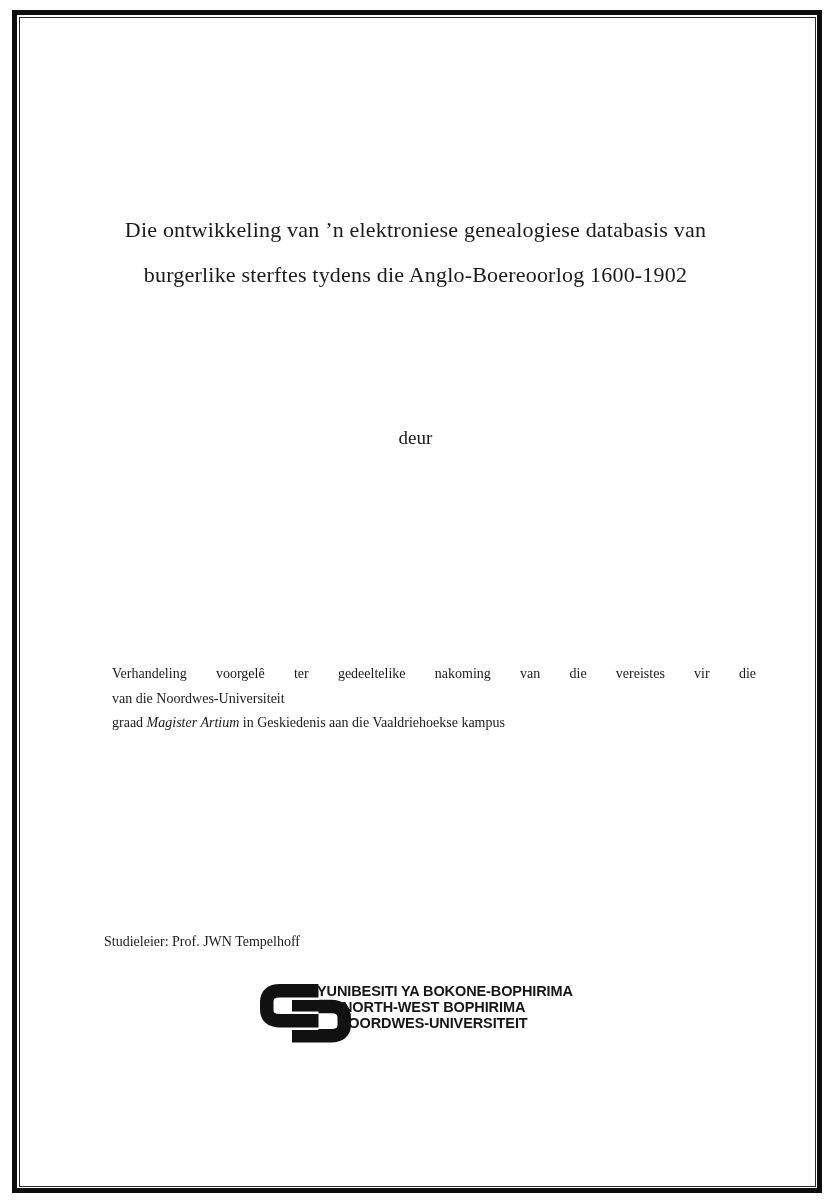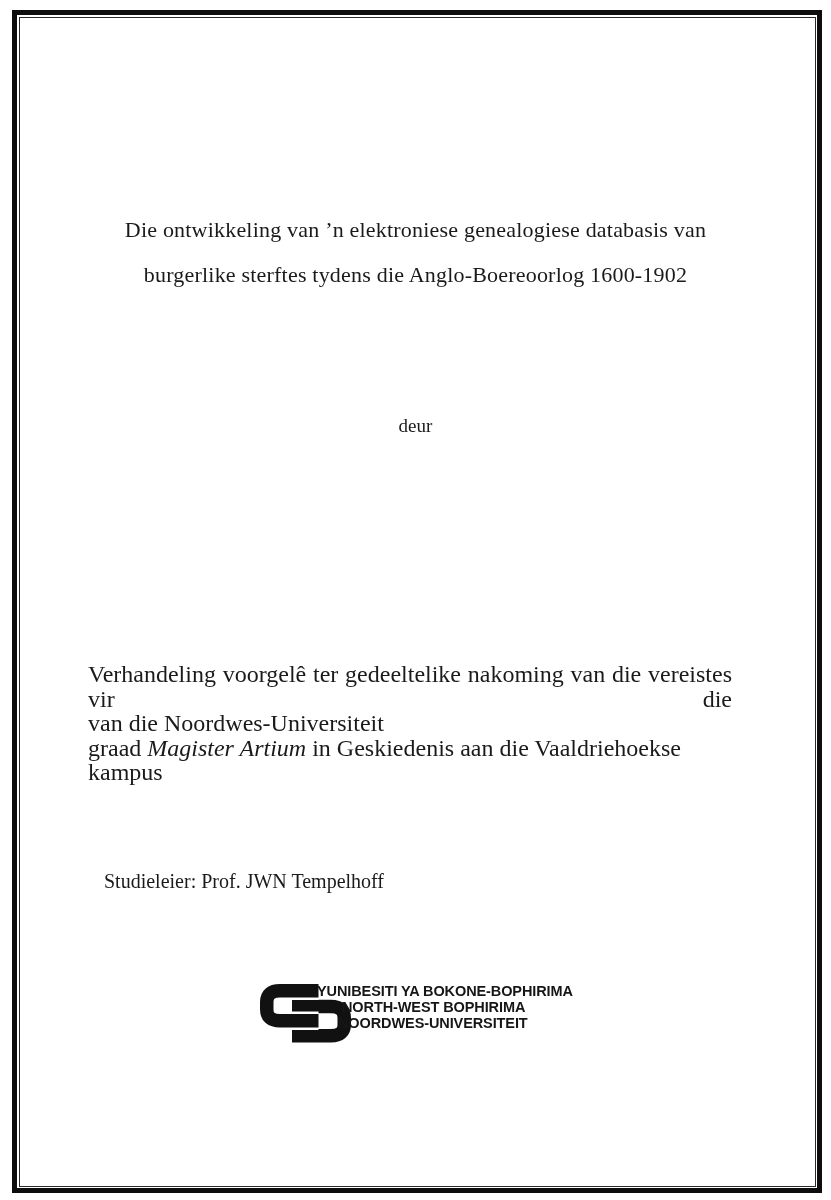--- a/index.html
+++ b/index.html
@@ -31,46 +31,46 @@
   .title-block{
     position:absolute;
     top:207px;left:60px;right:60px;
     text-align:center;
     font-size:22px;
     line-height:45px;
     letter-spacing:0.2px;
   }
   .byline{
     position:absolute;
-    top:415px;left:0;right:0;
+    top:427px;left:0;right:0;
     text-align:center;
     font-size:19px;
   }
   .author{
     position:absolute;
     top:520px;left:0;right:0;
     text-align:center;
     font-size:21px;
   }
   .statement{
     position:absolute;
-    top:662px;left:88px;
+    top:662px;left:112px;
     width:644px;
-    font-size:24px;
+    font-size:14px;
     line-height:24.5px;
   }
   .statement .line-justify{
     text-align:justify;
     text-align-last:justify;
   }
   .statement .italic{font-style:italic;}
   .supervisor-block{
     position:absolute;
-    top:869px;left:104px;
-    font-size:20px;
+    top:929px;left:104px;
+    font-size:14px;
     line-height:25px;
   }
   .logo{
     position:absolute;
     top:980px;left:260px;
     width:330px;height:80px;
   }
   .logo-mark{
     position:absolute;
     top:4px;left:0;

